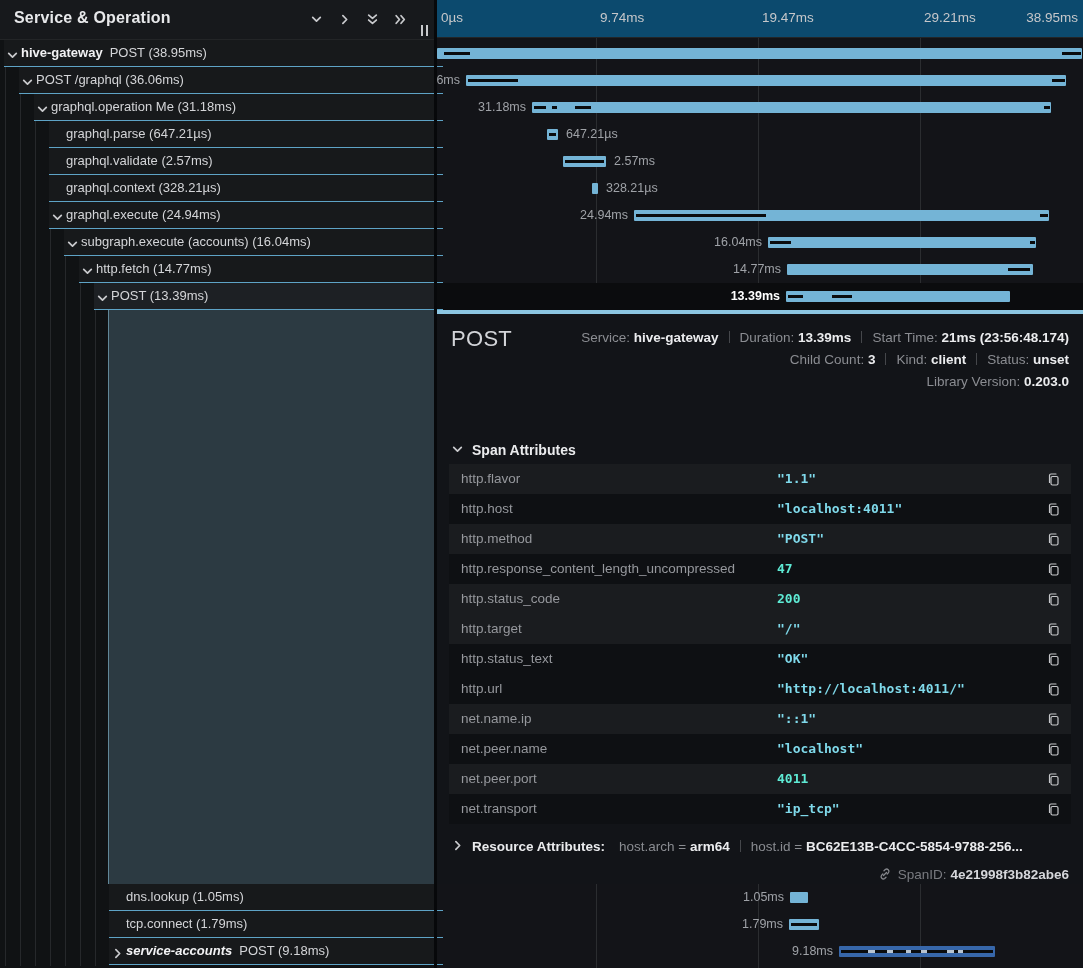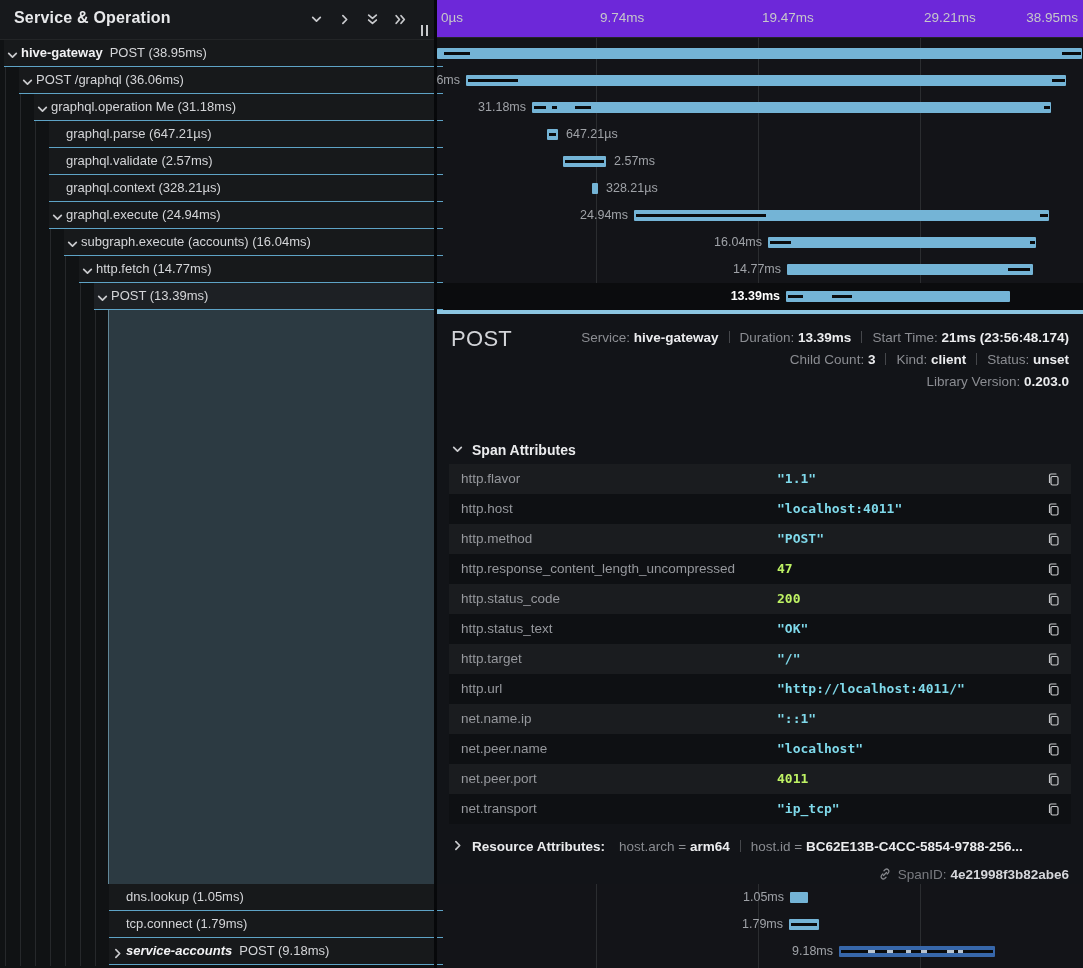--- a/index.html
+++ b/index.html
@@ -14,21 +14,21 @@
   .gridline       { position:absolute; width:1px; background:#2b2d30; }
 
   
   .panel-header { position:absolute; left:0; top:0; width:434px; height:40px; background:#17191c; border-bottom:1px solid #232527; }
   .panel-title  { position:absolute; left:14px; top:9px; font-size:16px; font-weight:700; color:#e7e8ea; letter-spacing:.2px; }
   .hdr-icon     { position:absolute; top:13px; width:18px; height:14px; cursor:pointer; color:#c9cacd; }
   .hdr-icon svg { display:block; }
   .col-handle   { position:absolute; left:421px; top:25px; width:7px; height:11px; border-left:2px solid #c8c9cc; border-right:2px solid #c8c9cc; cursor:col-resize; }
 
   
-  .ruler        { position:absolute; left:437px; top:0; width:646px; height:38px; background:#6d28d9; border-bottom:1px solid #232527; }
+  .ruler        { position:absolute; left:437px; top:0; width:646px; height:38px; background:#0c4a6e; border-bottom:1px solid #232527; }
   .ruler-label  { position:absolute; top:10px; font-size:13.5px; color:#c6c7ca; }
 
   
   .n-row  { position:absolute; height:27px; background:#17191b; border-bottom:1px solid #5ea3c6; cursor:pointer; }
   .n-row.sel { background:#1d2024; }
   .n-row .chev { position:absolute; left:2px; top:8px; width:12px; height:12px; color:#c9cacd; }
   .n-row .rtext { position:absolute; left:17px; top:0; line-height:26px; font-size:13px; color:#d4d5d8; white-space:nowrap; }
   .n-row .svc { font-weight:700; color:#f2f2f4; margin-right:7px; }
   .n-row .svc.it { font-style:italic; }
   .guide { position:absolute; width:1px; background:#26282b; }
@@ -57,21 +57,21 @@
   .sect-h { position:absolute; left:14px; top:128px; font-size:14px; font-weight:700; color:#eaebed; cursor:pointer; }
   .sect-h svg { vertical-align:-1px; margin-right:8px; color:#c9cacd; }
 
   .attr-table { position:absolute; left:12px; top:150px; width:622px; }
   .a-row { position:relative; height:30px; }
   .a-row.odd  { background:#1a1c1f; }
   .a-row.even { background:#0e1013; }
   .a-key { position:absolute; left:12px; top:0; line-height:30px; font-size:13.5px; color:#96989d; white-space:nowrap; }
   .a-val { position:absolute; left:328px; top:0; line-height:30px; font-family:"DejaVu Sans Mono", monospace; font-size:13px; font-weight:700; white-space:nowrap; }
   .a-val.string { color:#7fd9ea; }
-  .a-val.number { color:#bef264; }
+  .a-val.number { color:#5eead4; }
   .copy-btn { position:absolute; right:10px; top:8px; width:15px; height:15px; color:#c6c7ca; cursor:pointer; }
 
   .res-line { position:absolute; left:14px; top:525px; font-size:13.5px; color:#8a8c91; white-space:nowrap; cursor:pointer; }
   .res-line svg { vertical-align:-1px; margin-right:8px; color:#c9cacd; }
   .res-line .res-t { font-weight:700; color:#eaebed; margin-right:14px; }
   .res-line b { color:#ebecee; font-weight:700; }
 
   .spanid { position:absolute; right:14px; top:553px; font-size:13.5px; color:#797b80; }
   .spanid svg { vertical-align:-2px; margin-right:6px; color:#85878c; }
   .spanid b { color:#d6d7db; font-weight:700; margin-left:4px; }
@@ -343,31 +343,31 @@
             </svg></span>
         </div>
         <div class="a-row odd">
           <span class="a-key">http.status_code</span>
           <span class="a-val number">200</span>
           <span class="copy-btn"><svg width="15" height="15" viewBox="0 0 15 15">
               <rect x="5" y="4.5" width="7" height="8.5" rx="1.5" stroke="currentColor" stroke-width="1.2" fill="none"></rect>
               <path d="M3.5 10.5 V3.5 a1.5 1.5 0 0 1 1.5-1.5 h5" stroke="currentColor" stroke-width="1.2" fill="none" stroke-linecap="round"></path>
             </svg></span>
         </div>
+        <div class="a-row odd">
+          <span class="a-key">http.target</span>
+          <span class="a-val string">"/"</span>
+          <span class="copy-btn"><svg width="15" height="15" viewBox="0 0 15 15">
+              <rect x="5" y="4.5" width="7" height="8.5" rx="1.5" stroke="currentColor" stroke-width="1.2" fill="none"></rect>
+              <path d="M3.5 10.5 V3.5 a1.5 1.5 0 0 1 1.5-1.5 h5" stroke="currentColor" stroke-width="1.2" fill="none" stroke-linecap="round"></path>
+            </svg></span>
+        </div>
         <div class="a-row even">
           <span class="a-key">http.status_text</span>
           <span class="a-val string">"OK"</span>
-          <span class="copy-btn"><svg width="15" height="15" viewBox="0 0 15 15">
-              <rect x="5" y="4.5" width="7" height="8.5" rx="1.5" stroke="currentColor" stroke-width="1.2" fill="none"></rect>
-              <path d="M3.5 10.5 V3.5 a1.5 1.5 0 0 1 1.5-1.5 h5" stroke="currentColor" stroke-width="1.2" fill="none" stroke-linecap="round"></path>
-            </svg></span>
-        </div>
-        <div class="a-row odd">
-          <span class="a-key">http.target</span>
-          <span class="a-val string">"/"</span>
           <span class="copy-btn"><svg width="15" height="15" viewBox="0 0 15 15">
               <rect x="5" y="4.5" width="7" height="8.5" rx="1.5" stroke="currentColor" stroke-width="1.2" fill="none"></rect>
               <path d="M3.5 10.5 V3.5 a1.5 1.5 0 0 1 1.5-1.5 h5" stroke="currentColor" stroke-width="1.2" fill="none" stroke-linecap="round"></path>
             </svg></span>
         </div>
         <div class="a-row even">
           <span class="a-key">http.url</span>
           <span class="a-val string">"http://localhost:4011/"</span>
           <span class="copy-btn"><svg width="15" height="15" viewBox="0 0 15 15">
               <rect x="5" y="4.5" width="7" height="8.5" rx="1.5" stroke="currentColor" stroke-width="1.2" fill="none"></rect>

